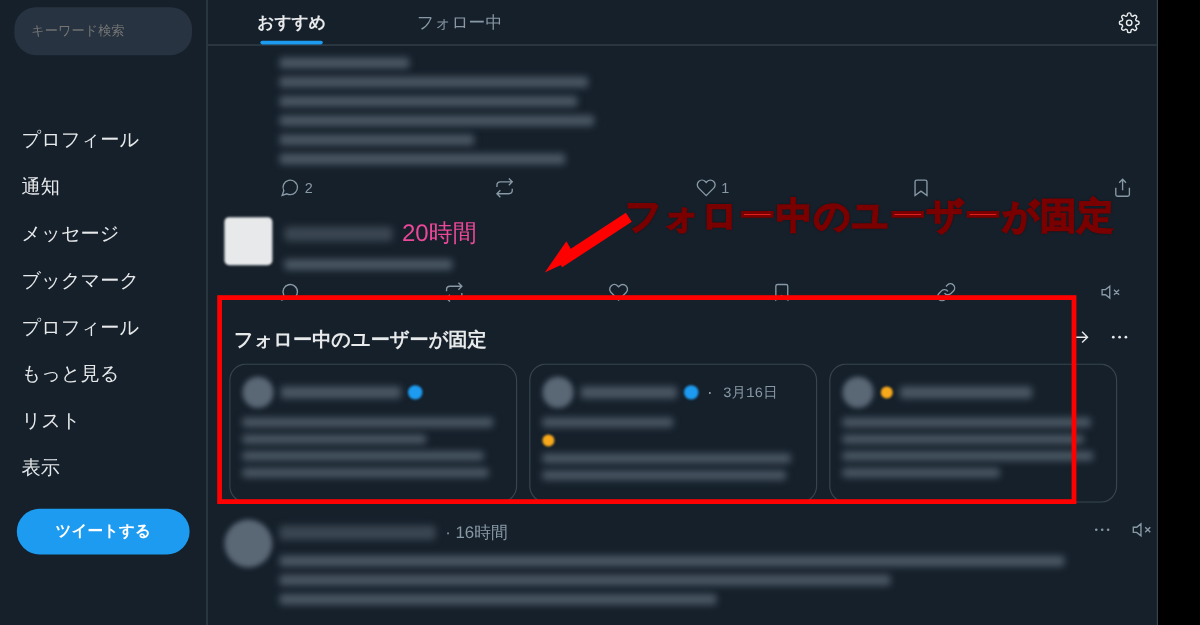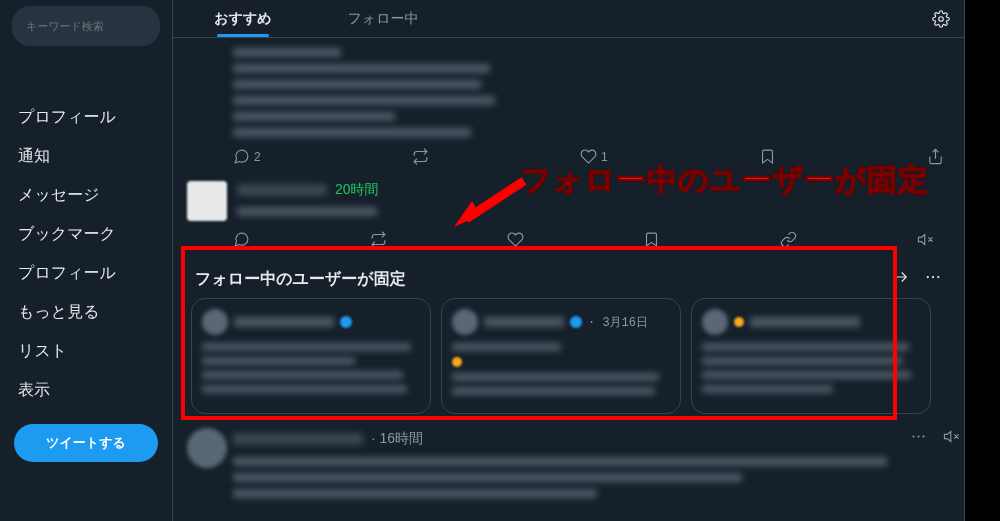--- a/index.html
+++ b/index.html
@@ -128,21 +128,21 @@
   .tweet2 {
     display: flex;
     padding: 8px 14px 0 14px;
     gap: 10px;
   }
   .avatar-sq {
     width: 40px; height: 40px; background: #e7e9ea; border-radius: 4px; filter: blur(1px);
   }
   .t2-head { display:flex; gap:8px; align-items:center; }
   .t2-name { width:90px; height:12px; }
-  .t2-time { color:#22c55e; font-size:14px; }
+  .t2-time { color:#ec4899; font-size:20px; }
   .actions2 {
     display: flex;
     justify-content: space-between;
     padding: 10px 30px 12px 60px;
     color: #8899a6;
   }
   .actions2 .act svg { width:17px; height:17px; }
 
   
   .pinned-wrap {

